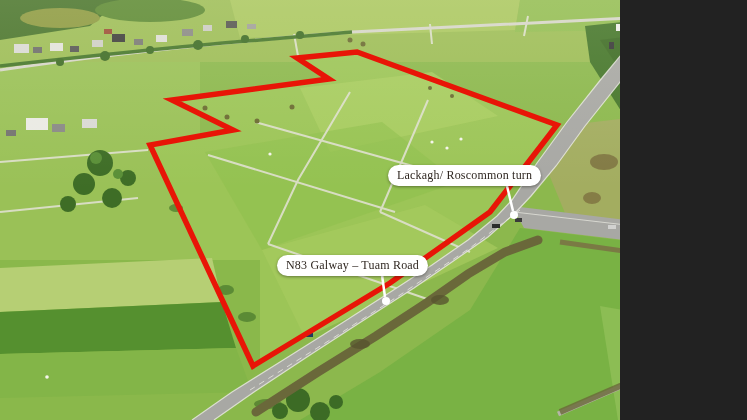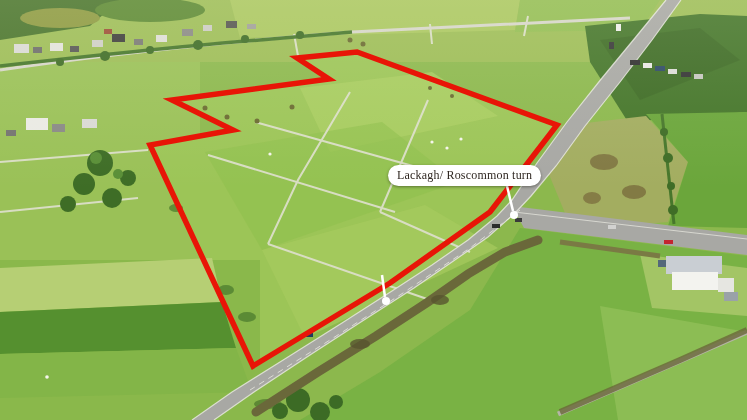--- a/index.html
+++ b/index.html
@@ -1,16 +1,16 @@
 <!DOCTYPE html>
 <html><head>
 <meta charset="utf-8">
 <style>
   html,body{margin:0;padding:0;background:#222;}
-  .viewport{position:relative;width:747px;height:420px;overflow:hidden;background:#22c55e;
+  .viewport{position:relative;width:620px;height:420px;overflow:hidden;background:#22c55e;
             font-family:"Liberation Serif",serif;}
   .viewport svg{position:absolute;left:0;top:0;display:block;}
   .pill{position:absolute;background:#fff;color:#2f2721;border-radius:11px;
         font-size:12px;line-height:15px;padding:3px 9px;white-space:nowrap;
         box-shadow:0 1px 3px rgba(25,25,15,.45);letter-spacing:.2px;z-index:5;}
   .pill-junction{left:388px;top:165px;}
   .pill-road{left:277px;top:255px;}
 </style>
 </head>
 <body>
@@ -205,14 +205,15 @@
   <g>
     <line x1="507" y1="186" x2="513" y2="211" stroke="#ffffff" stroke-width="2.5"></line>
     <circle cx="514" cy="215" r="4" fill="#ffffff"></circle>
     <line x1="382" y1="275" x2="385" y2="297" stroke="#ffffff" stroke-width="2.5"></line>
     <circle cx="386" cy="301" r="4" fill="#ffffff"></circle>
   </g>
 </svg>
 
   <div class="pill pill-junction">Lackagh/ Roscommon turn</div>
 
+  <div class="pill pill-road">N83 Galway – Tuam Road</div>
 
 </div>
 
 </body></html>

